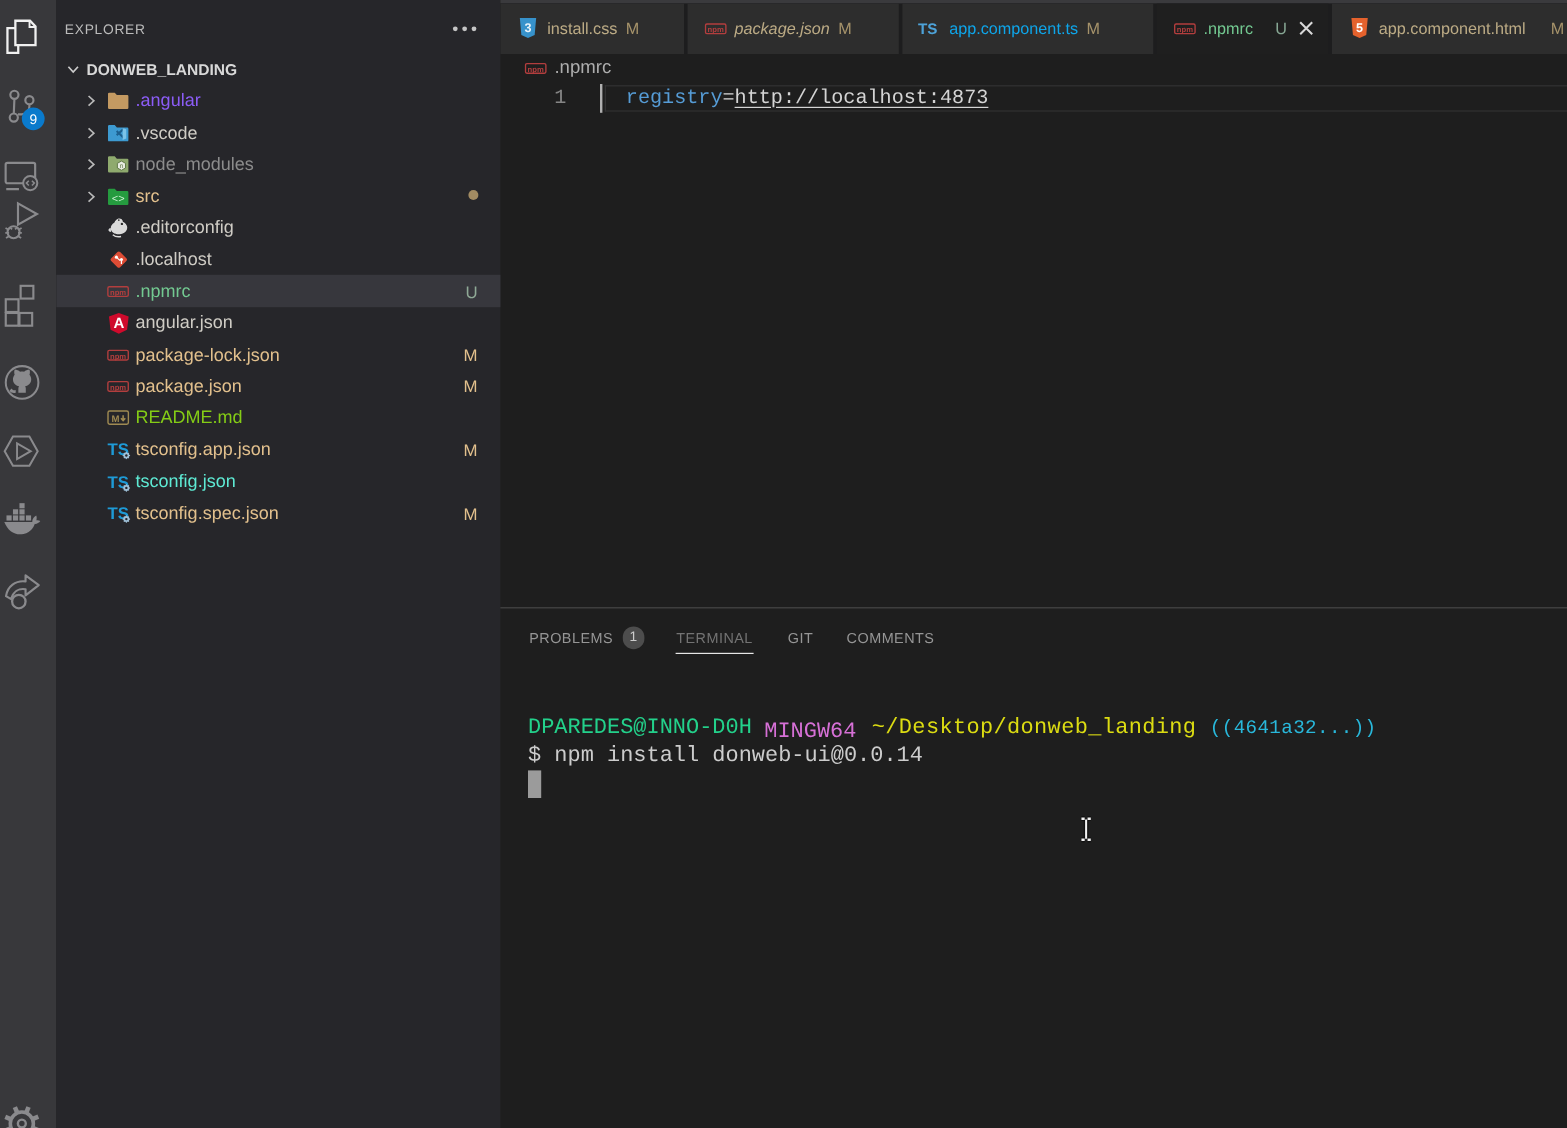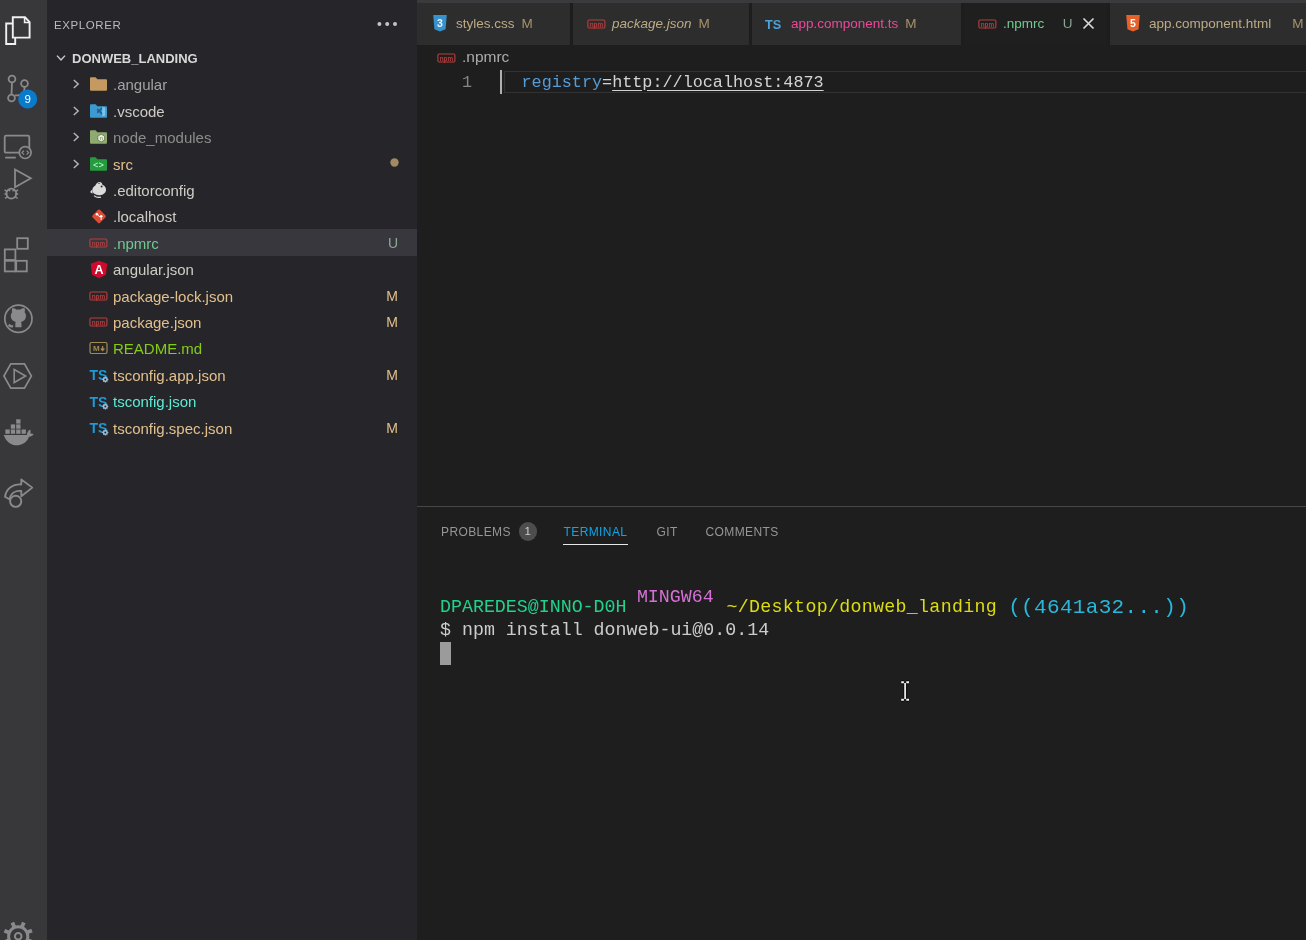--- a/index.html
+++ b/index.html
@@ -85,21 +85,21 @@
 </div>
 <div class="row" style="top:70.8px;left:47px;">
     <svg class="chev" width="12" height="12" viewBox="0 0 12 12">
       <path d="M3.8 2 L8.2 6 L3.8 10" stroke="#b8b8b8" stroke-width="1.4" fill="none"></path>
     </svg>
     <span class="fic">
       <svg width="19" height="16" viewBox="0 0 19 16">
         <path d="M1 2.2 a1 1 0 0 1 1-1 h4.6 l1.8 2 h8.6 a1 1 0 0 1 1 1 v9.6 a1 1 0 0 1 -1 1 H2 a1 1 0 0 1 -1 -1 z" fill="#c49a62"></path>
       </svg>
     </span>
-    <span class="lbl" style="color:#a3a3a3">.angular</span>
+    <span class="lbl" style="color:#8b5cf6">.angular</span>
   </div>
 <div class="row" style="top:97.2px;left:47px;">
     <svg class="chev" width="12" height="12" viewBox="0 0 12 12">
       <path d="M3.8 2 L8.2 6 L3.8 10" stroke="#b8b8b8" stroke-width="1.4" fill="none"></path>
     </svg>
     <span class="fic">
       <svg width="19" height="16" viewBox="0 0 19 16">
         <path d="M1 2.2 a1 1 0 0 1 1-1 h4.6 l1.8 2 h8.6 a1 1 0 0 1 1 1 v9.6 a1 1 0 0 1 -1 1 H2 a1 1 0 0 1 -1 -1 z" fill="#3d9ad1"></path>
         <path d="M14.2 4.2 L8.2 9.6 M8.2 6.2 L14.2 12" stroke="#1c5f8e" stroke-width="1.7"></path>
         <path d="M13.2 3.6 l3 1.2 v7.6 l-3 1.2 z" fill="#7cc3e8"></path>
@@ -244,40 +244,40 @@
   </div>
 <div class="abs" style="left:417px;top:0;width:889px;height:3px;background:#3a3a3d"></div>
 <div class="abs" style="left:417px;top:3px;width:889px;height:41.5px;background:#1d1d1e"></div>
 <div class="tab" style="left:417px;width:153px;background:#2d2d2d">
     <span class="ticon">
       <svg width="16" height="19" viewBox="0 0 16 19">
         <path d="M1.2 1 h13.6 l-1.25 14.2 -5.55 2.4 -5.55 -2.4 z" fill="#3792cb"></path>
         <text x="8" y="13" font-size="10.5" font-weight="bold" fill="#eaf4fb" text-anchor="middle" font-family="Liberation Sans">3</text>
       </svg>
     </span>
-    <span class="tlbl" style="color:#bcab85;">styles.css</span>
+    <span class="tlbl" style="color:#bcab85;">install.css</span>
     <span class="tm" style="color:#a5926a;">M</span>
   </div>
 <div class="tab" style="left:573px;width:176px;background:#2d2d2d">
     <span class="ticon">
       <svg width="19" height="12" viewBox="0 0 19 12">
         <rect x="0.9" y="2" width="17" height="8" rx="1.2" stroke="#b33e3e" stroke-width="1.15" fill="none"></rect>
         <text x="9.4" y="8.8" font-size="6.4" font-weight="bold" fill="#b33e3e" text-anchor="middle" font-family="Liberation Sans">npm</text>
       </svg>
     </span>
     <span class="tlbl" style="color:#bcab85;font-style:italic;">package.json</span>
     <span class="tm" style="color:#a5926a;">M</span>
   </div>
 <div class="tab" style="left:752px;width:209px;background:#2d2d2d">
     <span class="ticon">
       <svg width="22" height="16" viewBox="0 0 22 16">
         <text x="0" y="13" font-size="14" font-weight="bold" fill="#4da2d8" font-family="Liberation Sans">TS</text>
       </svg>
     </span>
-    <span class="tlbl" style="color:#ec4899;">app.component.ts</span>
+    <span class="tlbl" style="color:#0ea5e9;">app.component.ts</span>
     <span class="tm" style="color:#a5926a;">M</span>
   </div>
 <div class="tab" style="left:964px;width:143px;background:#1f1f1f">
     <span class="ticon">
       <svg width="19" height="12" viewBox="0 0 19 12">
         <rect x="0.9" y="2" width="17" height="8" rx="1.2" stroke="#b33e3e" stroke-width="1.15" fill="none"></rect>
         <text x="9.4" y="8.8" font-size="6.4" font-weight="bold" fill="#b33e3e" text-anchor="middle" font-family="Liberation Sans">npm</text>
       </svg>
     </span>
     <span class="tlbl" style="color:#73c991;">.npmrc</span>
@@ -301,27 +301,27 @@
       <text x="9.4" y="8.8" font-size="6.4" font-weight="bold" fill="#b33e3e" text-anchor="middle" font-family="Liberation Sans">npm</text>
     </svg></div>
 <div class="abs" style="left:462px;top:48px;font-size:15.5px;color:#adadad">.npmrc</div>
 <div class="abs" style="left:503.5px;top:71.4px;width:802.5px;height:21.4px;border:1px solid #323233;border-right:none"></div>
 <div class="abs" style="left:500px;top:70.3px;width:2.4px;height:23.6px;background:#b0b0b0"></div>
 <div class="abs mono" style="left:455px;top:70.5px;width:17px;text-align:right;font-size:16.8px;line-height:23px;color:#858585">1</div>
 <div class="abs mono" style="left:521.5px;top:70.5px;font-size:16.8px;line-height:23px;color:#d4d4d4;white-space:pre"><span style="color:#569cd6">registry</span>=<span style="text-decoration:underline;text-underline-offset:3px">http://localhost:4873</span></div>
 <div class="abs" style="left:417px;top:505.6px;width:889px;height:1.4px;background:#474748"></div>
 <div class="ptab" style="left:441px">PROBLEMS</div>
 <div class="abs" style="left:518.5px;top:522px;width:18.5px;height:18.5px;border-radius:50%;background:#4d4d4d;color:#cccccc;font-size:11.5px;display:flex;align-items:center;justify-content:center">1</div>
-<div class="ptab" style="left:563.5px;color:#0ea5e9">TERMINAL</div>
+<div class="ptab" style="left:563.5px;color:#737373">TERMINAL</div>
 <div class="abs" style="left:563px;top:543.6px;width:64.5px;height:1.5px;background:#e7e7e7"></div>
 <div class="ptab" style="left:656.5px">GIT</div>
 <div class="ptab" style="left:705.5px">COMMENTS</div>
 <div class="abs mono" style="left:440px;top:595.5px;font-size:18.3px;line-height:23px;white-space:pre;color:#23d18b">DPAREDES@INNO-D0H</div>
-<div class="abs mono" style="left:636.9px;top:586px;font-size:18.3px;line-height:23px;white-space:pre;color:#d670d6">MINGW64</div>
+<div class="abs mono" style="left:636.9px;top:599px;font-size:18.3px;line-height:23px;white-space:pre;color:#d670d6">MINGW64</div>
 <div class="abs mono" style="left:726.5px;top:595.5px;font-size:18.3px;line-height:23px;white-space:pre;letter-spacing:0.3px;color:#dcdc12">~/Desktop/donweb_landing</div>
-<div class="abs mono" style="left:1008.2px;top:595.5px;font-size:21px;line-height:23px;white-space:pre;letter-spacing:0.32px;color:#29b8db">((4641a32...))</div>
+<div class="abs mono" style="left:1008.2px;top:595.5px;font-size:16px;line-height:23px;white-space:pre;letter-spacing:0.32px;color:#29b8db">((4641a32...))</div>
 <div class="abs mono" style="left:440px;top:618.5px;font-size:18.3px;line-height:23px;white-space:pre;color:#cccccc">$ npm install donweb-ui@0.0.14</div>
 <div class="abs" style="left:440.3px;top:641.5px;width:11px;height:23px;background:#9b9b9b"></div>
 <svg class="abs" style="left:899px;top:680px" width="13" height="22" viewBox="0 0 13 22">
 <path d="M6.1 3.4 v15.2" stroke="#000" stroke-width="4" opacity="0.45"></path>
 <path d="M2.2 2 h2.6 M7.4 2 h2.6 M2.2 20 h2.6 M7.4 20 h2.6" stroke="#000" stroke-width="4.4" opacity="0.45"></path>
 <path d="M6.1 3 v16" stroke="#f2f2f2" stroke-width="1.7"></path>
 <path d="M2.2 2.2 h2.7 M7.3 2.2 h2.7 M2.2 19.8 h2.7 M7.3 19.8 h2.7" stroke="#f2f2f2" stroke-width="2.1"></path>
 </svg>
 </body></html>

